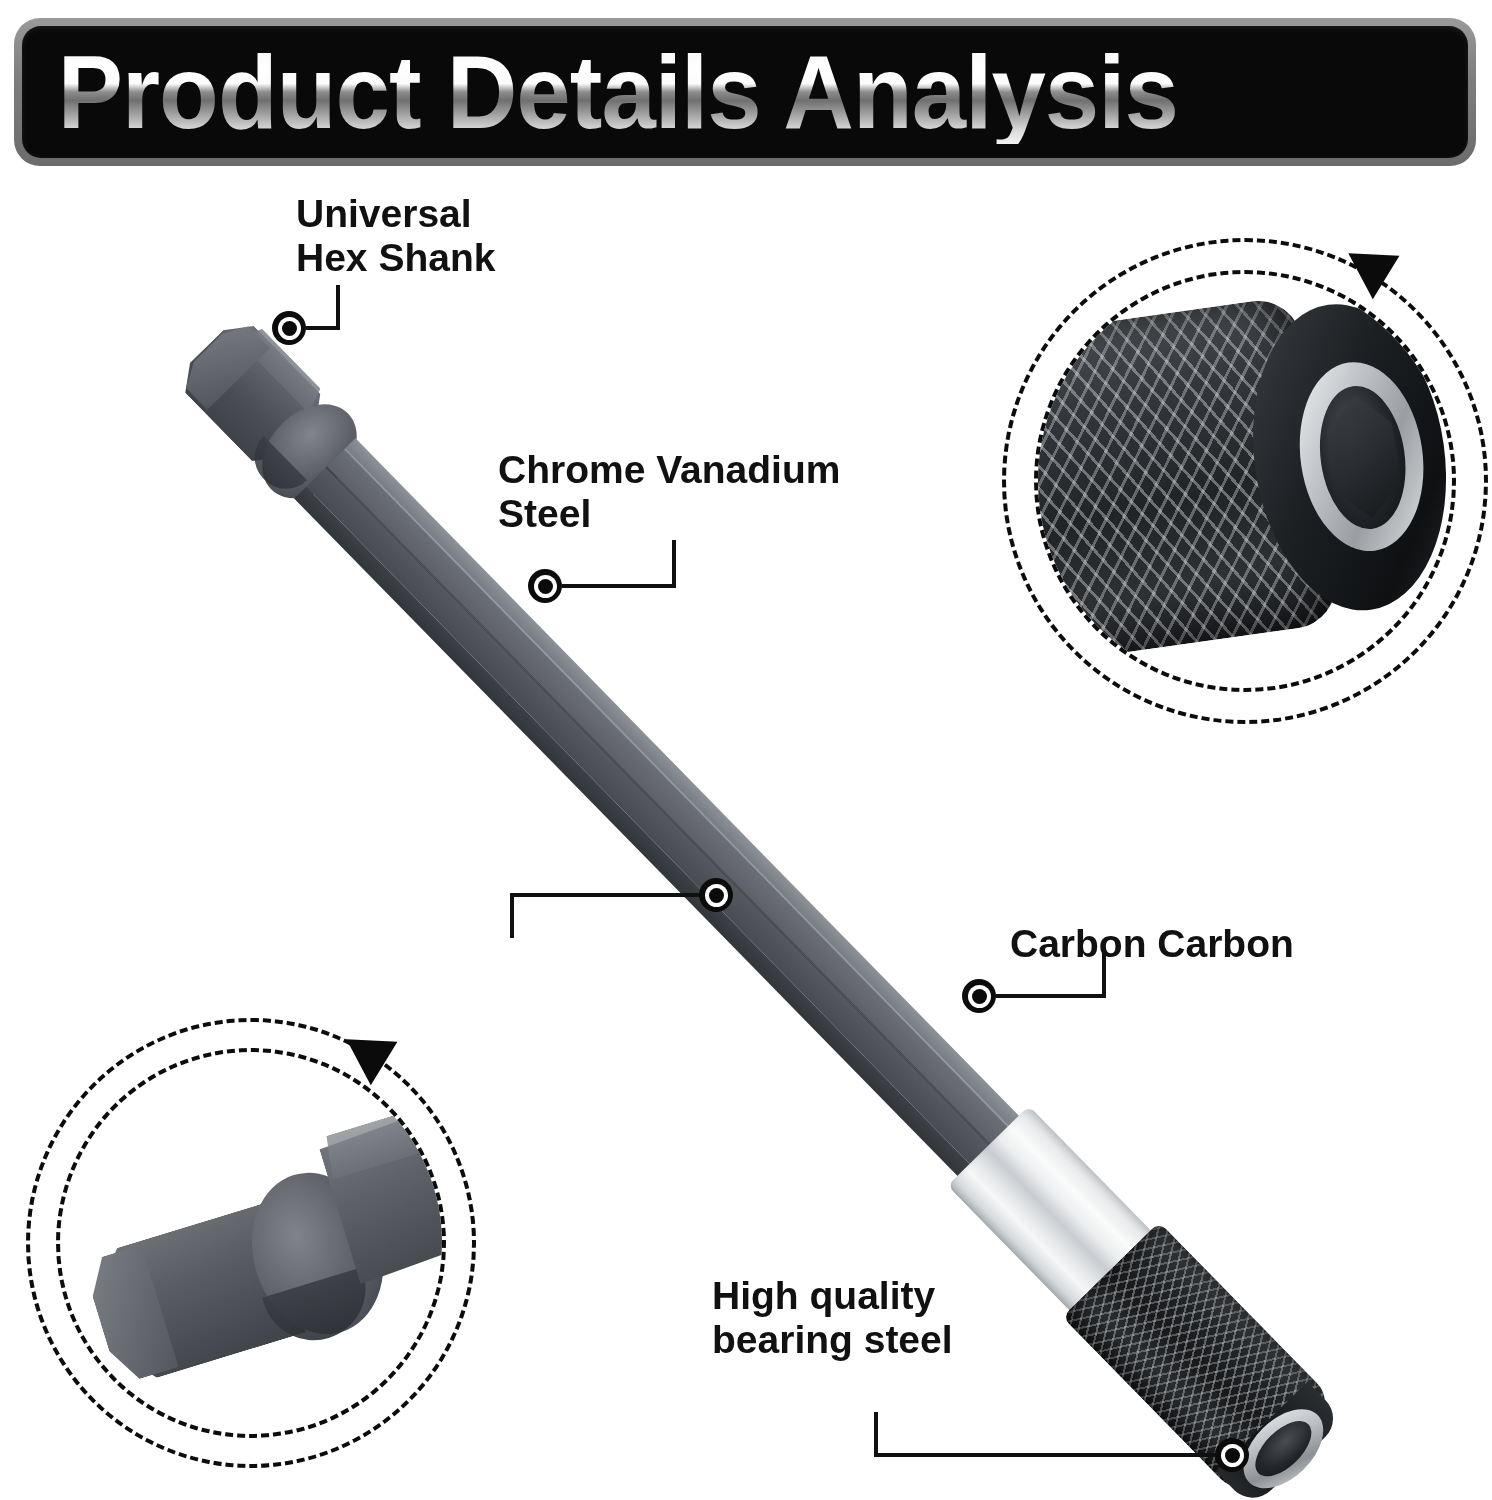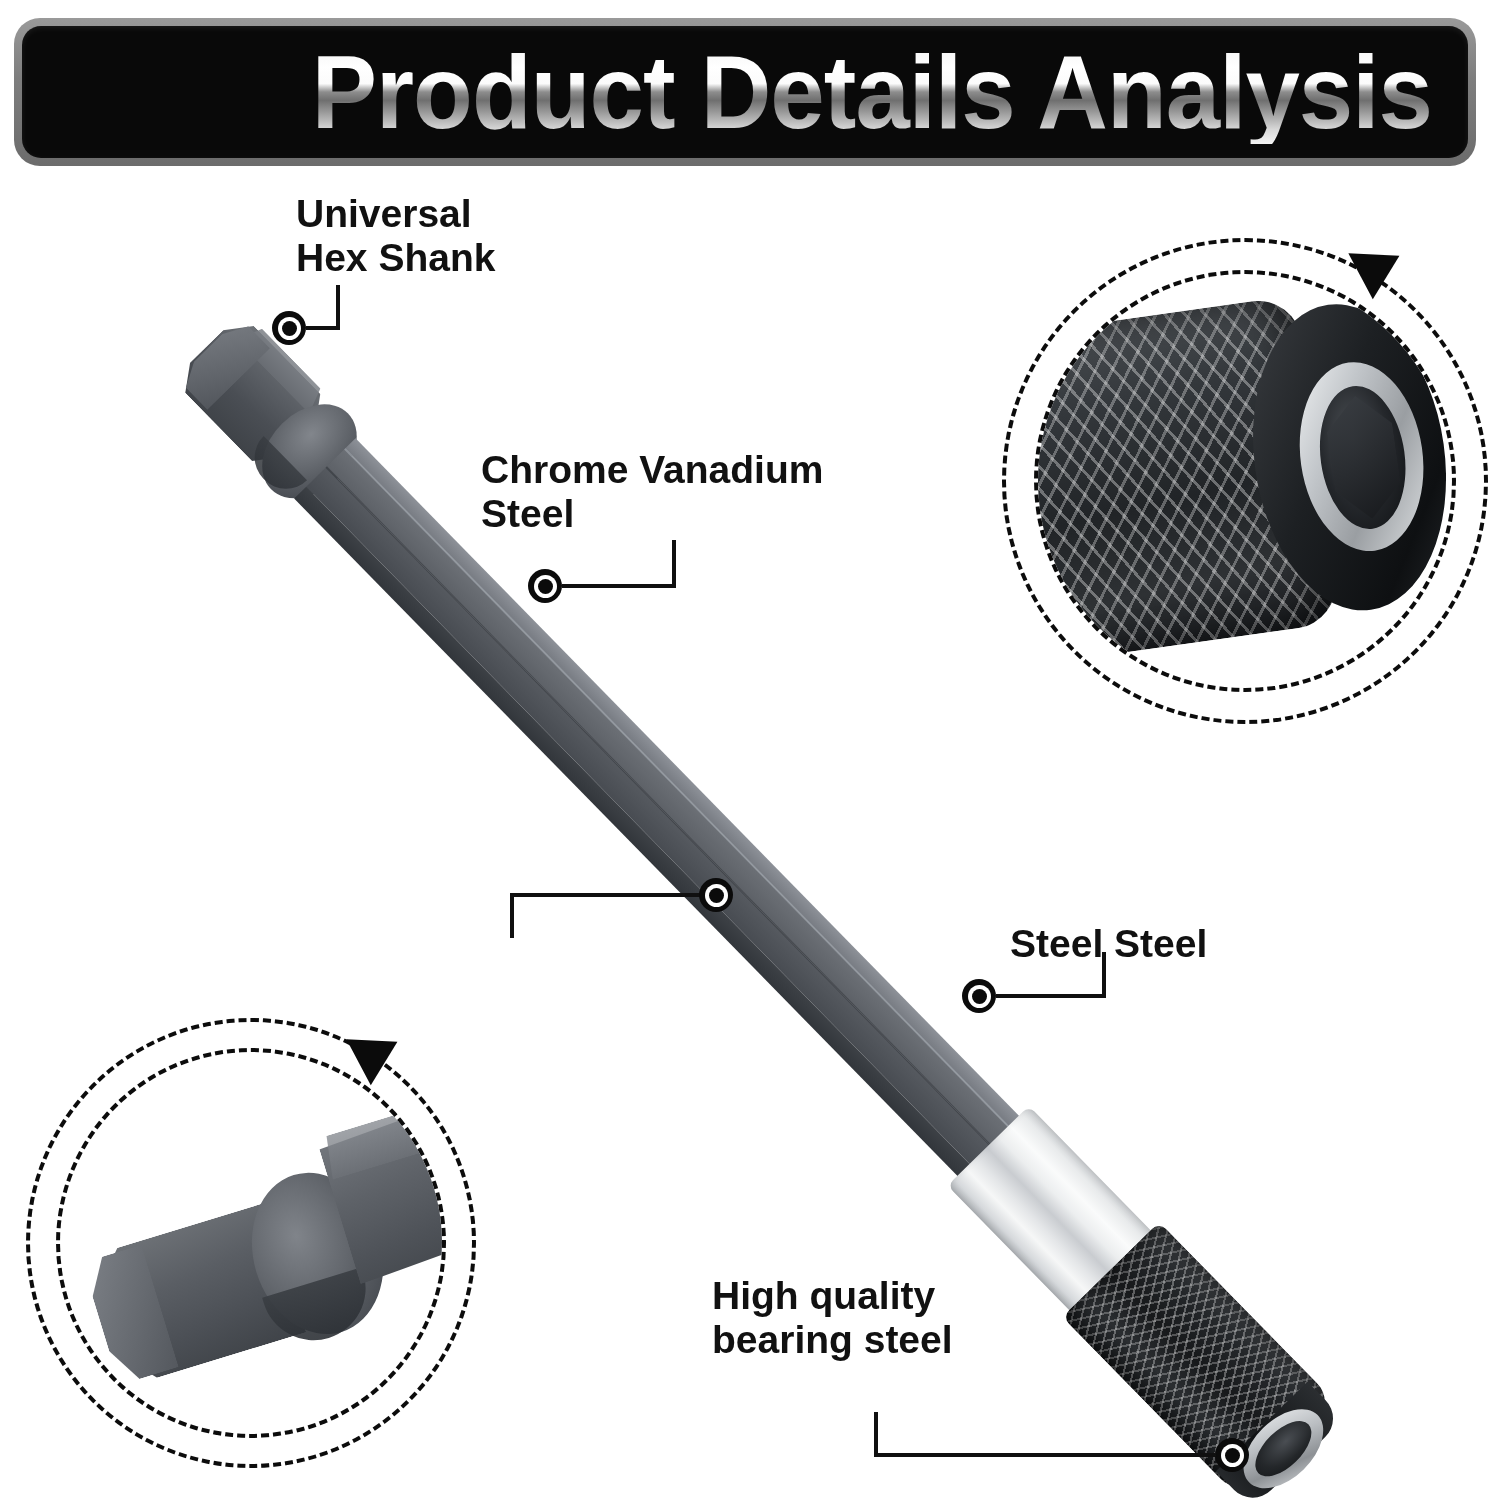--- a/index.html
+++ b/index.html
@@ -12,21 +12,21 @@
 
   
   .banner{
     position:absolute;left:14px;top:18px;width:1462px;height:148px;
     border-radius:26px;
     background:linear-gradient(180deg,#9a9a9a 0%,#7e7e7e 40%,#6c6c6c 100%);
     padding:8px;box-sizing:border-box;
   }
   .banner-inner{
     width:100%;height:100%;border-radius:19px;background:#090909;
-    display:flex;align-items:center;justify-content:flex-end;
+    display:flex;align-items:center;justify-content:flex-start;
     box-shadow:inset 0 2px 6px rgba(255,255,255,.08);
   }
   .banner-title{
     font-size:104px;line-height:1;font-weight:700;
     letter-spacing:-1px;
     transform:scaleX(.94);
     font-family:"Liberation Sans","DejaVu Sans",sans-serif;
     background:linear-gradient(180deg,
       #f2f2f2 0%, #ffffff 26%, #fbfbfb 42%,
       #8d8d8d 50%, #6f6f6f 58%,
@@ -326,22 +326,22 @@
 
   <div class="marker" style="left:272px;top:311px;"></div>
   <div class="marker" style="left:528px;top:569px;"></div>
   <div class="marker" style="left:699px;top:878px;"></div>
   <div class="marker" style="left:962px;top:979px;"></div>
   <div class="marker" style="left:1215px;top:1438px;"></div>
 
   <div class="lbl c" style="left:296px;top:192px;width:240px;">Universal
 Hex Shank</div>
 
-  <div class="lbl c" style="left:481px;top:448px;width:390px;">Chrome Vanadium
+  <div class="lbl c" style="left:498px;top:448px;width:390px;">Chrome Vanadium
 Steel</div>
 
 
-  <div class="lbl c" style="left:1010px;top:922px;width:290px;">Steel Steel</div>
+  <div class="lbl c" style="left:1010px;top:922px;width:290px;">Carbon Carbon</div>
 
   <div class="lbl c" style="left:712px;top:1274px;width:330px;">High quality
 bearing steel</div>
 
 </div>
 
 </body></html>

